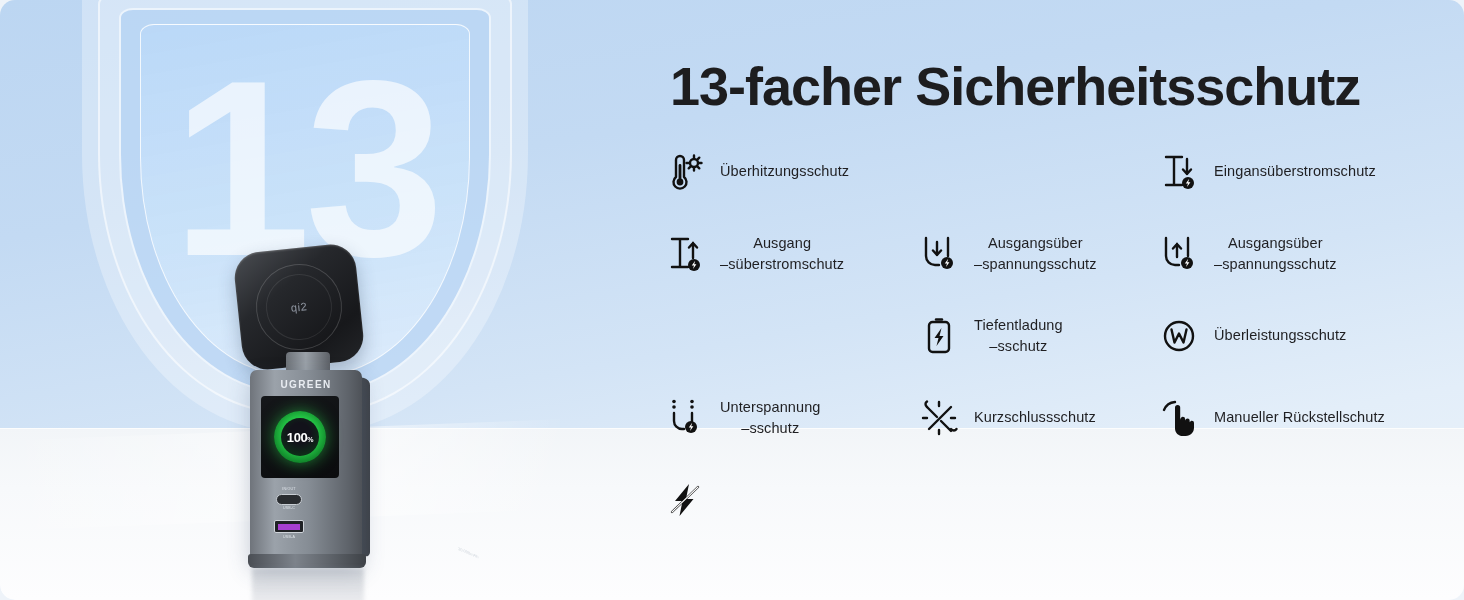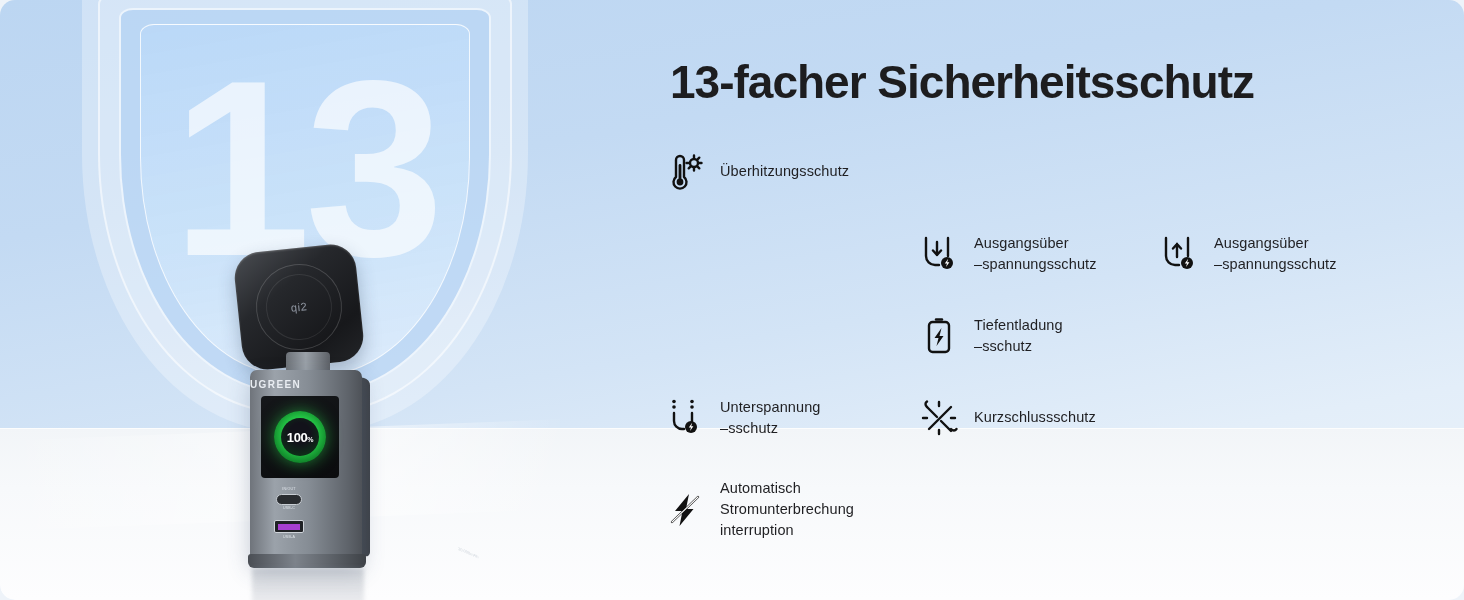--- a/index.html
+++ b/index.html
@@ -94,21 +94,21 @@
     box-shadow:0 10px 22px rgba(60,80,110,.28);
   }
   .body-right {
     position:absolute; left:112px; top:128px; width:30px; height:178px;
     background:linear-gradient(90deg,#565b62,#3f4349);
     border-radius:0 6px 5px 0;
     transform:skewY(12deg);
   }
   .brand {
     position:absolute; left:0; right:0; top:9px;
-    font-size:10px; font-weight:700;
+    text-align:center; font-size:10px; font-weight:700;
     letter-spacing:1.4px; color:#e9edf2;
   }
   .screen {
     position:absolute; left:11px; top:26px; width:78px; height:82px;
     background:linear-gradient(160deg,#15171a,#0b0c0e);
     border-radius:4px;
   }
   .gauge {
     position:absolute; left:50%; top:50%; width:52px; height:52px;
     margin:-26px 0 0 -26px; border-radius:50%;
@@ -155,26 +155,26 @@
   .reflection {
     position:absolute; left:24px; top:320px; width:112px; height:58px;
     background:linear-gradient(180deg,rgba(110,120,135,.30),rgba(110,120,135,0));
     filter:blur(2px); border-radius:0 0 20px 20px;
   }
 
   
   .panel { position:absolute; left:660px; top:0; width:804px; height:600px; }
   .headline {
     position:absolute; left:10px; top:55px;
-    font-size:46px; font-weight:700; color:#1d1d1f;
+    font-size:54px; font-weight:700; color:#1d1d1f;
     letter-spacing:-1px; white-space:nowrap;
   }
 
   .grid { position:absolute; left:0; top:150px; width:804px; }
-  .row { position:relative; display:block; height:82px; }
+  .row { position:relative; display:block; height:82px;text-align:center; }
   .cell {
     position:absolute; display:flex; align-items:center; gap:14px;
   }
   .c1 { left:4px;   width:256px; }
   .c2 { left:258px; width:240px; }
   .c3 { left:498px; width:306px; }
 
   .ic { width:42px; height:44px; flex:0 0 42px; display:block; }
   .ic svg { display:block; width:42px; height:44px; }
   .txt {
@@ -242,22 +242,49 @@
                 <circle cx="16" cy="32" r="3.4" fill="#111" stroke="none"></circle>
                 <rect x="14.6" y="14" width="2.8" height="16" rx="1.4" fill="#111" stroke="none"></rect>
                 <circle cx="30" cy="13" r="4" stroke="#111" fill="none" stroke-width="2.4" stroke-linecap="round" stroke-linejoin="round"></circle>
                 <path stroke="#111" fill="none" stroke-width="2.4" stroke-linecap="round" stroke-linejoin="round" d="M30 5.5v2.2M30 18.3v2.2M37.5 13h-2.2M24.7 13h-2.2M35.3 7.7l-1.5 1.5M26.2 16.8l-1.5 1.5M35.3 18.3l-1.5-1.5"></path>
               </svg>
             </span>
             <div class="txt">
               <span>Überhitzungsschutz</span>
             </div>
           </div>
-        </div>
-        <div class="row">
+          <div class="cell c3">
+            <span class="ic">
+              <svg viewBox="0 0 42 44">
+                <path stroke="#111" fill="none" stroke-width="2.4" stroke-linecap="round" stroke-linejoin="round" d="M8 7h16M16 7v28M8 35h16"></path>
+                <path stroke="#111" fill="none" stroke-width="2.4" stroke-linecap="round" stroke-linejoin="round" d="M29 9v15M29 24l-4-4.5M29 24l4-4.5"></path>
+                <circle cx="30" cy="33" r="6" fill="#111" stroke="none"></circle>
+                <path d="M31.2 28.8l-3.4 4.6h2.2l-1 3.6 3.4-4.7h-2.2z" fill="#fff"></path>
+              </svg>
+            </span>
+            <div class="txt">
+              <span>Eingansüberstromschutz</span>
+            </div>
+          </div>
+        </div>
+        <div class="row">
+          <div class="cell c1">
+            <span class="ic">
+              <svg viewBox="0 0 42 44">
+                <path stroke="#111" fill="none" stroke-width="2.4" stroke-linecap="round" stroke-linejoin="round" d="M8 7h16M16 7v28M8 35h16"></path>
+                <path stroke="#111" fill="none" stroke-width="2.4" stroke-linecap="round" stroke-linejoin="round" d="M29 26V11M29 11l-4 4.5M29 11l4 4.5"></path>
+                <circle cx="30" cy="33" r="6" fill="#111" stroke="none"></circle>
+                <path d="M31.2 28.8l-3.4 4.6h2.2l-1 3.6 3.4-4.7h-2.2z" fill="#fff"></path>
+              </svg>
+            </span>
+            <div class="txt">
+              <span>Ausgang</span>
+              <span>–süberstromschutz</span>
+            </div>
+          </div>
           <div class="cell c2">
             <span class="ic">
               <svg viewBox="0 0 42 44">
                 <path stroke="#111" fill="none" stroke-width="2.4" stroke-linecap="round" stroke-linejoin="round" d="M8 6v18a9 9 0 0 0 9 9h4"></path>
                 <path stroke="#111" fill="none" stroke-width="2.4" stroke-linecap="round" stroke-linejoin="round" d="M30 6v18"></path>
                 <path stroke="#111" fill="none" stroke-width="2.4" stroke-linecap="round" stroke-linejoin="round" d="M19 10v13M19 23l-4-4.5M19 23l4-4.5"></path>
                 <circle cx="29" cy="31" r="6" fill="#111" stroke="none"></circle>
                 <path d="M30.2 26.8l-3.4 4.6H29l-1 3.6 3.4-4.7h-2.2z" fill="#fff"></path>
               </svg>
             </span>
@@ -287,20 +314,31 @@
             <span class="ic">
               <svg viewBox="0 0 42 44">
                 <rect x="11" y="8" width="20" height="30" rx="3.6" stroke="#111" fill="none" stroke-width="2.4" stroke-linecap="round" stroke-linejoin="round"></rect>
                 <path stroke="#111" fill="none" stroke-width="2.4" stroke-linecap="round" stroke-linejoin="round" d="M18 5.5h6"></path>
                 <path d="M23.5 14l-7 10h4l-2 8 7-10h-4z" fill="#111"></path>
               </svg>
             </span>
             <div class="txt">
               <span>Tiefentladung</span>
               <span>–sschutz</span>
+            </div>
+          </div>
+          <div class="cell c3">
+            <span class="ic">
+              <svg viewBox="0 0 42 44">
+                <circle cx="21" cy="22" r="14" stroke="#111" fill="none" stroke-width="2.4" stroke-linecap="round" stroke-linejoin="round"></circle>
+                <path stroke="#111" fill="none" stroke-width="2.4" stroke-linecap="round" stroke-linejoin="round" d="M13.5 15.5l3 13 4.5-9 4.5 9 3-13"></path>
+              </svg>
+            </span>
+            <div class="txt">
+              <span>Überleistungsschutz</span>
             </div>
           </div>
         </div>
         <div class="row">
           <div class="cell c1">
             <span class="ic">
               <svg viewBox="0 0 42 44">
                 <path stroke="#111" fill="none" stroke-width="2.4" stroke-linecap="round" stroke-linejoin="round" d="M10 17v8a8 8 0 0 0 8 8h2"></path>
                 <path stroke="#111" fill="none" stroke-width="2.4" stroke-linecap="round" stroke-linejoin="round" d="M28 17v8"></path>
                 <circle cx="10" cy="11" r="1.8" fill="#111" stroke="none"></circle>
@@ -321,33 +359,39 @@
               <svg viewBox="0 0 42 44">
                 <path stroke="#111" fill="none" stroke-width="2.4" stroke-linecap="round" stroke-linejoin="round" d="M9 11l10 10M23 25l10 10M33 11L11 33"></path>
                 <path stroke="#111" fill="none" stroke-width="2.4" stroke-linecap="round" stroke-linejoin="round" d="M5 22h4M33 22h4M21 6v4M21 34v4"></path>
                 <path stroke="#111" fill="none" stroke-width="2.4" stroke-linecap="round" stroke-linejoin="round" d="M9 11c-2-2-2-4 0-5.5M33 33c2 2 4 2 5.5 0"></path>
               </svg>
             </span>
             <div class="txt">
               <span>Kurzschlussschutz</span>
             </div>
           </div>
+          <div class="cell c3">
+            <span class="ic">
+              <svg viewBox="0 0 42 44">
+                <path stroke="#111" fill="none" stroke-width="2.4" stroke-linecap="round" stroke-linejoin="round" d="M6 14a13 13 0 0 1 11-8"></path>
+                <path d="M17 11.5a2.6 2.6 0 0 1 5.2 0v12.2c.4-1.6 1.1-3 2.6-3a2.3 2.3 0 0 1 2.3 2.3v1.6c.5-1.2 1.2-2 2.4-2a2.2 2.2 0 0 1 2.2 2.2v1.5c.5-1 1.2-1.6 2.2-1.6a2.1 2.1 0 0 1 2.1 2.1v4.9c0 4.4-3.4 8.3-8.3 8.3h-3c-4.2 0-7.7-3.3-7.7-7.6V11.5z" fill="#111"></path>
+              </svg>
+            </span>
+            <div class="txt">
+              <span>Manueller Rückstellschutz</span>
+            </div>
+          </div>
         </div>
         <div class="row">
           <div class="cell c1">
             <span class="ic">
               <svg viewBox="0 0 42 44">
                 <path d="M25 6l-14 17h7.5l-3 15 14-17h-7.5z" fill="#111"></path>
                 <path stroke="#111" stroke-width="2.2" stroke-linecap="round" d="M8 34L34 9"></path>
                 <path stroke="#fff" stroke-width="1.1" stroke-linecap="round" d="M8 34L34 9"></path>
               </svg>
             </span>
-            <div class="txt">
-              <span>Automatisch</span>
-              <span>Stromunterbrechung</span>
-              <span>interruption</span>
-            </div>
           </div>
         </div>
       </div>
   </div>
 
 </div>
 
 </body></html>

